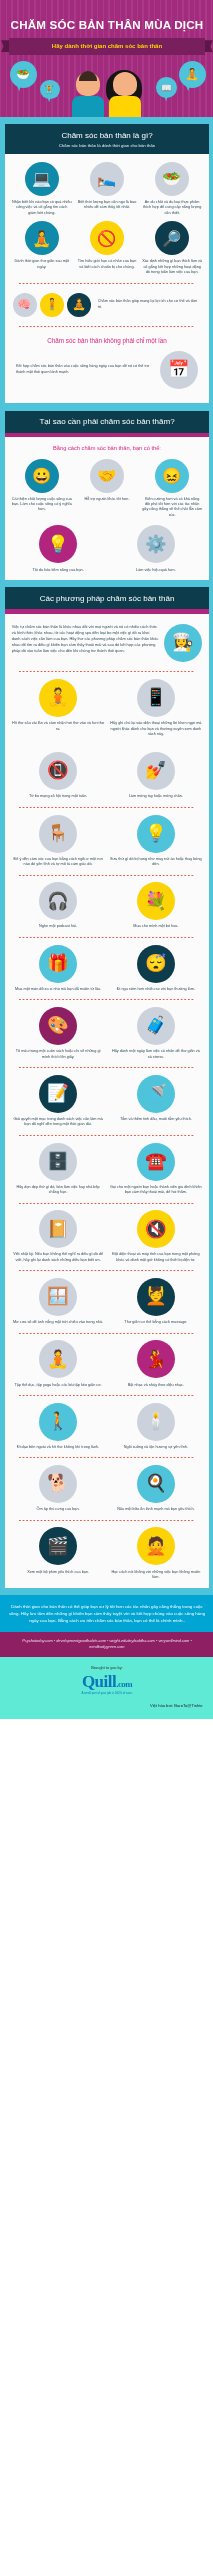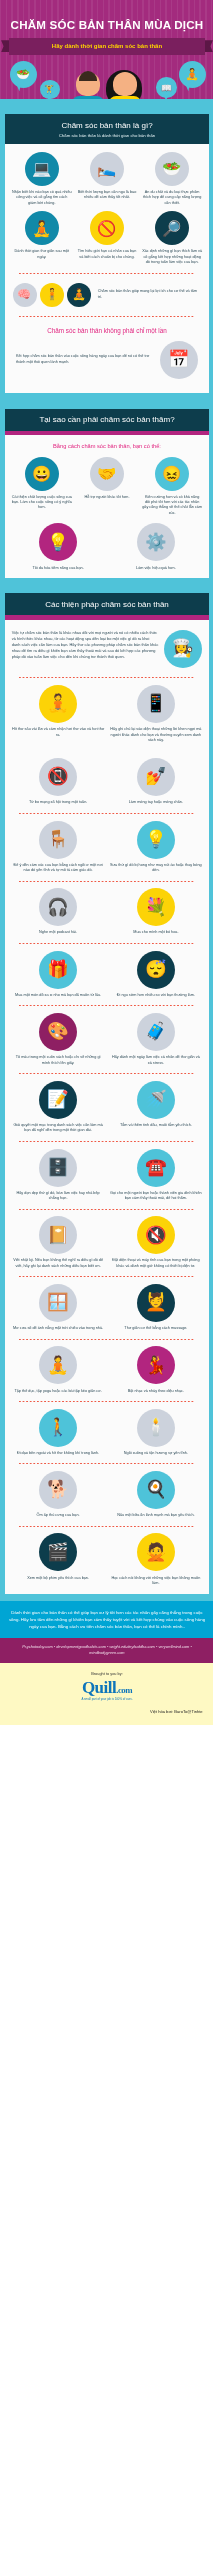--- a/index.html
+++ b/index.html
@@ -16,21 +16,21 @@
 
   
   .hero {
     position: relative;
     background: #a32b7e;
     background-image: repeating-linear-gradient(90deg,
         rgba(255,255,255,0.07) 0px, rgba(255,255,255,0.07) 1.5px,
         rgba(0,0,0,0.0) 1.5px, rgba(0,0,0,0.0) 5.7px);
     padding: 12.4px 0 0 0;
     overflow: hidden;
-    height: 99px;
+    height: 117px;
   }
   .hero-title {
     color: #fff;
     font-size: 11.6px;
     font-weight: bold;
     text-align: center;
     letter-spacing: 0.2px;
     padding: 5.2px 3.1px 0 3.1px;
   }
   .ribbon {
@@ -79,21 +79,21 @@
   .p-head { width: 24px; height: 24px; border-radius: 50% 50% 42% 42%; margin: 0 auto; }
   .p-body { width: 32px; height: 21.6px; border-radius: 7.2px 7.2px 0 0; }
   .pm { left: 72px; }
   .pf { left: 109px; }
   .p-hair-m { position:absolute; top:-1px; left:2.6px; width:18.5px; height:9.3px; background:#3a2a1e; border-radius:9.3px 9.3px 0 0;}
   .p-hair-f { position:absolute; top:-2.1px; left:-3.1px; width:36px; height:36px; background:#151515; border-radius:18.5px 18.5px 15.5px 15.5px; z-index:0;}
   .face { position:relative; z-index:2; }
 
   
   .shell { background: #4fc3d9; padding: 7.2px 4.6px; }
-  .card { background: #fbfbfb; margin-top: 8px; }
+  .card { background: #fbfbfb; }
 
   .sec-head {
     background: #0d3d4c;
     padding: 6.7px 5.2px 5.7px 5.2px;
     text-align: center;
   }
   .sec-head h2 { color: #fff; font-size: 8px; font-weight: 500; line-height: 1.2; }
   .sec-head p  { color: #e7f4f7; font-size: 4.3px; margin-top: 2.6px; font-weight: 400; }
   .sec-accent { height: 4.6px; background: #b2257f; }
 
@@ -168,21 +168,21 @@
   }
   .sources {
     background: #8e1f63;
     color: #f0dbe8;
     text-align: center;
     font-style: italic;
     font-size: 3.9px;
     line-height: 1.55;
     padding: 6.2px 7.2px;
   }
-  .brand { background: #fef9c3; text-align: center; padding: 8.2px 5.2px 5.2px 5.2px; }
+  .brand { background: #5eead4; text-align: center; padding: 8.2px 5.2px 5.2px 5.2px; }
   .brand .by { font-size: 3.9px; color: #333; }
   .logo { font-size: 17px; font-weight: bold; color: #0e75bb; letter-spacing: -0.5px; line-height: 1; margin-top: 3.1px; font-family: "Liberation Serif", serif; }
   .logo .dotcom { font-size: 8.8px; }
   .tagline { font-size: 2.9px; color: #0e75bb; margin-top: 0.5px; }
   .viet { text-align: right; font-size: 4.1px; color: #222; padding: 8.2px 6.2px 6.2px 0; }
 
   .emoji { filter: saturate(1.1); }
 </style>
 </head>
 <body>
@@ -343,21 +343,21 @@
             <div class="cap">Làm việc hiệu quả hơn.</div>
           </div>
         </div>
       </div>
     </div>
   </div>
 
   <div class="shell" style="padding-top:0;">
     <div class="card">
       <div class="sec-head">
-        <h2>Các thiện pháp chăm sóc bản thân</h2>
+        <h2>Các phương pháp chăm sóc bản thân</h2>
       </div>
       <div class="sec-accent"></div>
       <div class="body-pad">
         <div class="intro-row">
           <div class="txt">Việc tự chăm sóc bản thân là khác nhau đối với mọi người và nó có nhiều cách thức và hình thức khác nhau, từ các hoạt động spa đến loại bỏ một việc gì đó ra khỏi danh sách việc cần làm của bạn. Hãy thử các phương pháp chăm sóc bản thân khác nhau để tìm ra điều gì khiến bạn cảm thấy thoải mái và sau đó kết hợp các phương pháp đó vào tuần làm việc cho đến khi chúng trở thành thói quen.</div>
           <div class="ico ico-lg bg-cyan">
               <span class="emoji">👩‍🍳</span>
             </div>
         </div>
         <div class="dots"></div>

